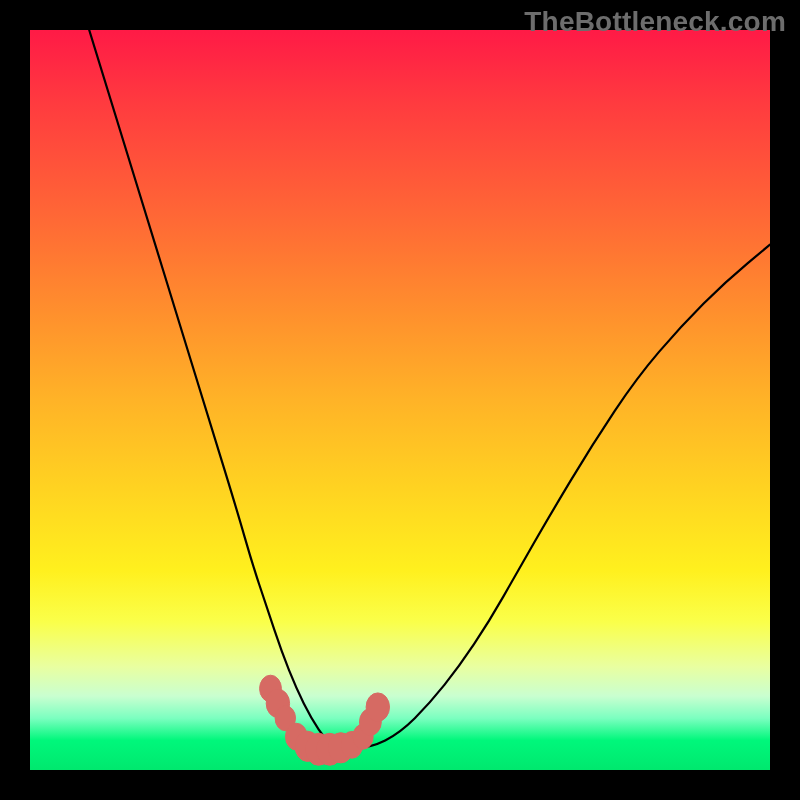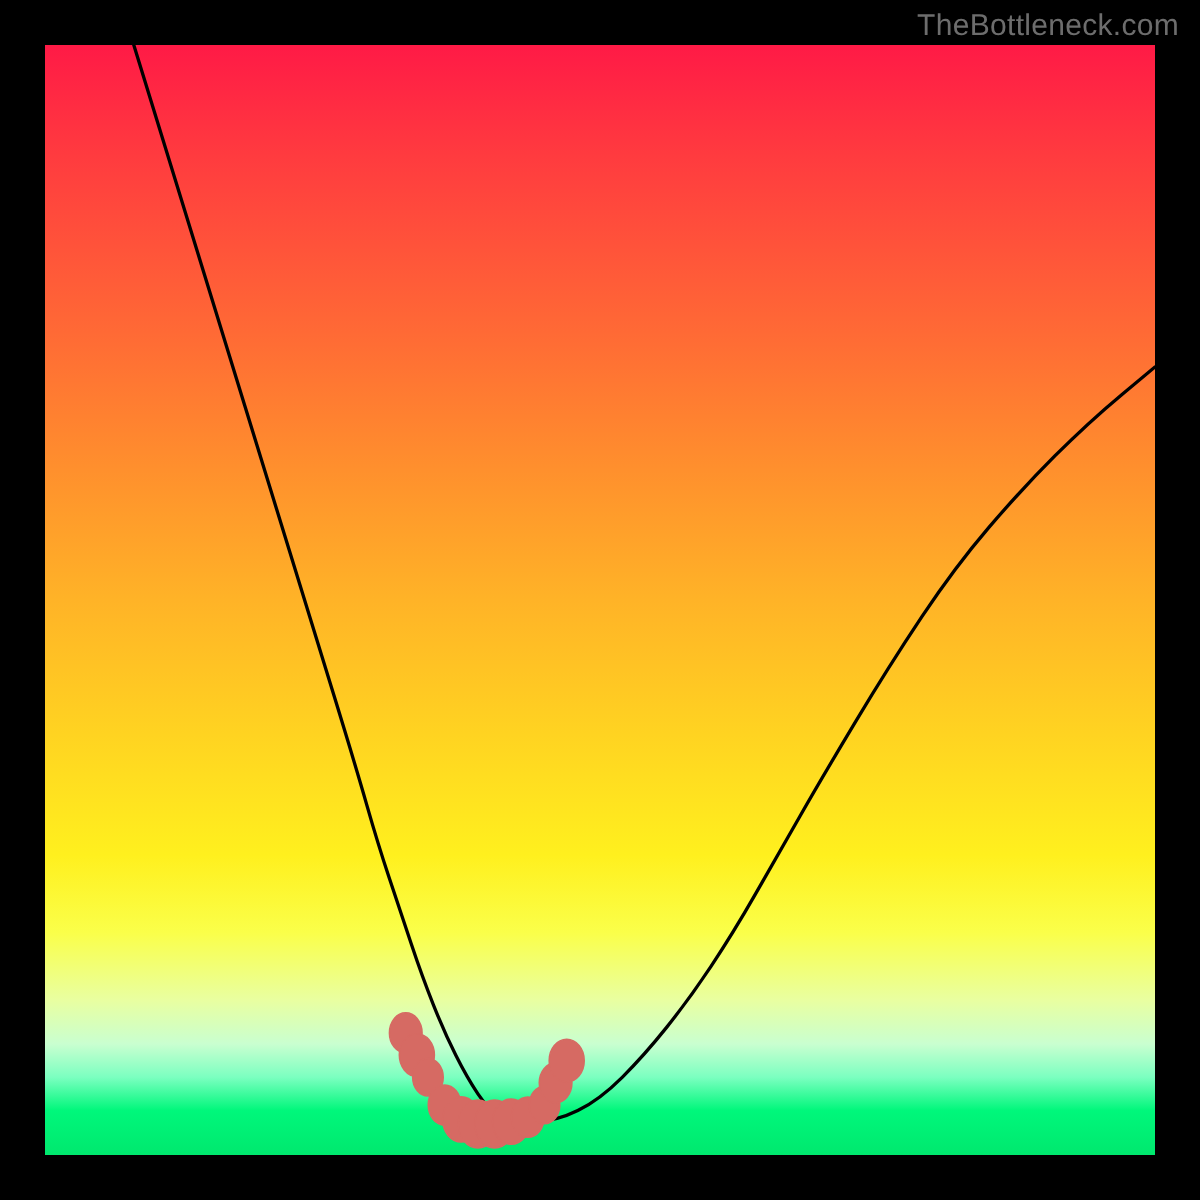--- a/index.html
+++ b/index.html
@@ -35,22 +35,22 @@
       #c9ffd0 90%,
       #7bffc0 93%,
       #00f77b 96%,
       #00e86e 100%);
   }
   .watermark {
     position: absolute;
     top: 6px;
     right: 14px;
     color: #6d6d6d;
-    font-size: 20px;
-    font-weight: 400;
+    font-size: 28px;
+    font-weight: 700;
     letter-spacing: 0.2px;
     user-select: none;
   }
   svg.overlay {
     position: absolute;
     left: 0;
     top: 0;
     width: 740px;
     height: 740px;
   }

